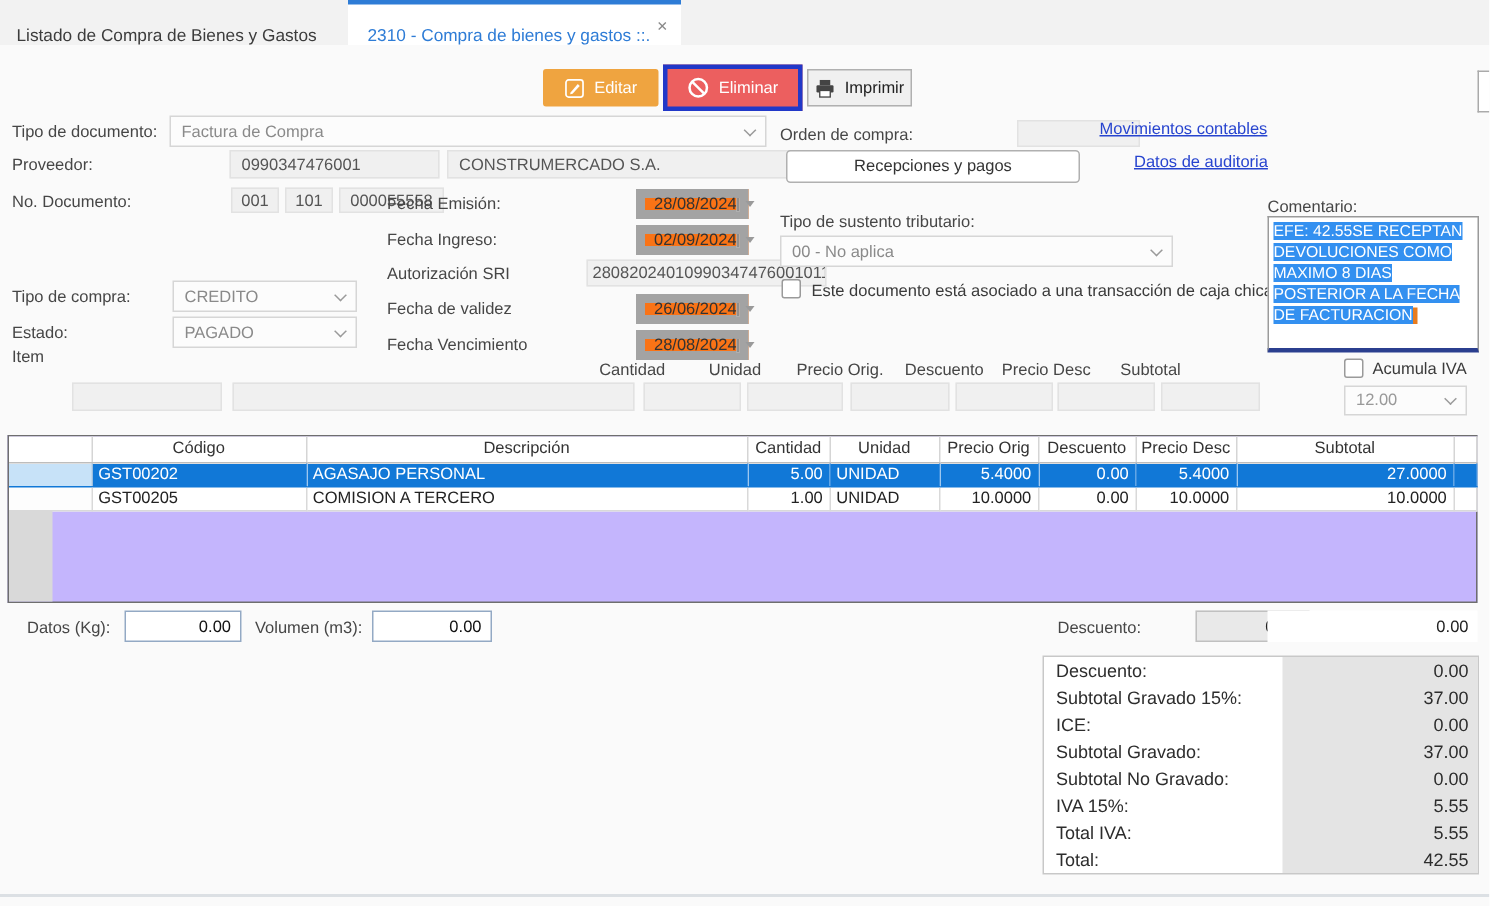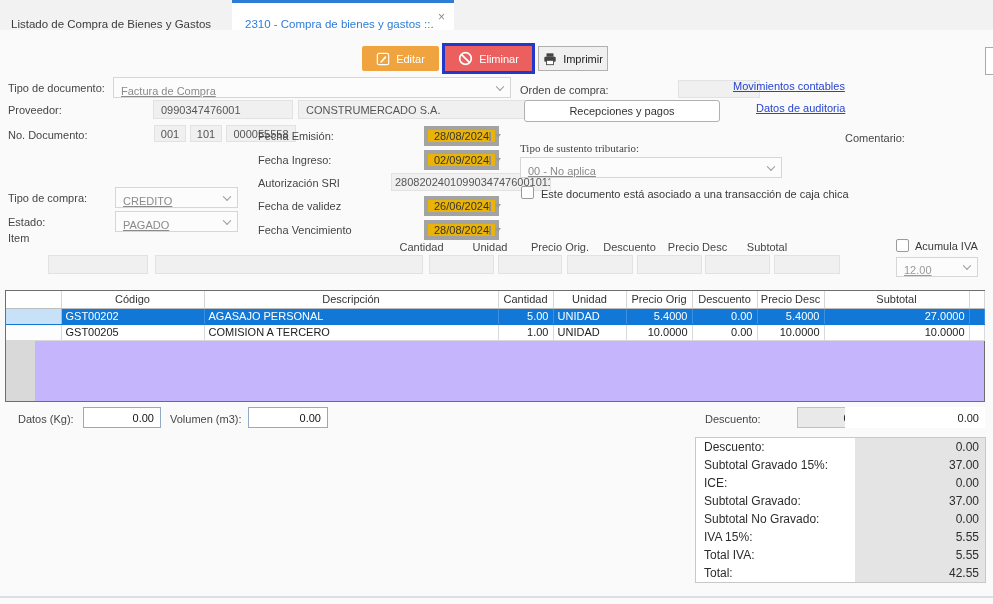--- a/index.html
+++ b/index.html
@@ -25,29 +25,29 @@
   .btn { position:absolute; display:flex; align-items:center; justify-content:center; gap:6px; cursor:pointer; }
   .btn-edit { left:362px; top:46px; width:77px; height:25px; background:#efa440; color:#fff; border-radius:2px; }
   .btn-delete { left:442px; top:43px; width:93px; height:31px; background:#ec5f5f; color:#fff; border:3px solid #2138c8; }
   .btn-print { left:538px; top:46px; width:70px; height:25px; background:#f0f0f0; color:#222; border:1px solid #b0b0b0; }
   .partial-edge { left:985px; top:47px; width:8px; height:28px; background:#fff; border:1px solid #aaa; border-right:none; }
 
   
   .lbl { position:absolute; color:#464646; white-space:nowrap; }
   .dd {
     position:absolute; background:#fcfcfc; border:1px solid #d6d6d6;
-    display:flex; align-items:flex-end; padding:0 20px 0 7px; color:#8a8a8a;text-decoration:underline;
+    display:flex; align-items:center; padding:0 20px 0 7px; color:#8a8a8a;
   }
   .chev { position:absolute; right:7px; top:50%; width:6px; height:6px;
     border-right:1px solid #9a9a9a; border-bottom:1px solid #9a9a9a;
     transform:translateY(-70%) rotate(45deg); }
   .ro { position:absolute; background:#f0f0f0; border:1px solid #e2e2e2; color:#555;
     display:flex; align-items:center; padding:0 7px; overflow:hidden; white-space:nowrap;margin-left:40px; }
   .ro-center { justify-content:center; padding:0 2px; }
-  .datebox { position:absolute; background:#eab308; border:4px solid #a3a3a3; color:#333;
+  .datebox { position:absolute; background:#f97316; border:6px solid #a3a3a3; color:#333;
     display:flex; align-items:center; padding:0 4px 0 6px; }
   .datebox .val { flex:1; }
   .calico { width:10px; height:9px; border:1px solid #8f8f8f; border-top:3px solid #8f8f8f;
     background:#fff; margin-right:4px; }
   .dcaret { width:0; height:0; border-left:3.5px solid transparent; border-right:3.5px solid transparent;
     border-top:4px solid #9a9a9a; }
   .checkbox { position:absolute; width:13px; height:13px; background:#fff;
     border:1px solid #9a9a9a; border-radius:2px; cursor:pointer; }
   .link { position:absolute; color:#2744cf; text-decoration:underline; cursor:pointer; white-space:nowrap; }
   .wbtn { position:absolute; background:#fff; border:1px solid #b0b0b0; border-radius:3px;
@@ -209,30 +209,33 @@
   <div class="lbl" style="left:520px;top:84px;">Orden de compra:</div>
   <div class="ro" style="left:638px;top:80px;width:82px;height:18px;"></div>
 
   <div class="wbtn" style="left:524px;top:100px;width:196px;height:22px;">
     <span>Recepciones y pagos</span>
   </div>
 
   <a class="link" style="left:733px;top:80px;">Movimientos contables</a>
   <a class="link" style="left:756px;top:102px;">Datos de auditoria</a>
 
-  <div class="lbl" style="left:520px;top:142px;font-family:Liberation Serif, serif;">Tipo de sustento tributario:</div>
+  <div class="lbl" style="left:520px;top:142px;">Tipo de sustento tributario:</div>
   <div class="dd" style="left:520px;top:157px;width:262px;height:21px;">
     <span>00 - No aplica</span>
     <span class="chev"></span>
   </div>
 
   <div class="checkbox" style="left:521px;top:186px;"></div>
   <div class="lbl" style="left:541px;top:188px;color:#3a3a3a;">Este documento está asociado a una transacción de caja chica</div>
 
   <div class="lbl" style="left:845px;top:132px;">Comentario:</div>
+  <div class="comment-box">
+    <span class="sel">EFE: 42.55SE RECEPTAN DEVOLUCIONES COMO MAXIMO 8 DIAS POSTERIOR A LA FECHA DE FACTURACION</span><span class="caret-mark"></span>
+  </div>
 
   <div class="entry-lbl" style="left:389px;top:241px;width:65px;">Cantidad</div>
   <div class="entry-lbl" style="left:458px;top:241px;width:64px;">Unidad</div>
   <div class="entry-lbl" style="left:527px;top:241px;width:66px;">Precio Orig.</div>
   <div class="entry-lbl" style="left:597px;top:241px;width:65px;">Descuento</div>
   <div class="entry-lbl" style="left:665px;top:241px;width:65px;">Precio Desc</div>
   <div class="entry-lbl" style="left:734px;top:241px;width:66px;">Subtotal</div>
 
   <div class="ro" style="left:8px;top:255px;width:100px;height:19px;"></div>
   <div class="ro" style="left:115px;top:255px;width:268px;height:19px;"></div>

